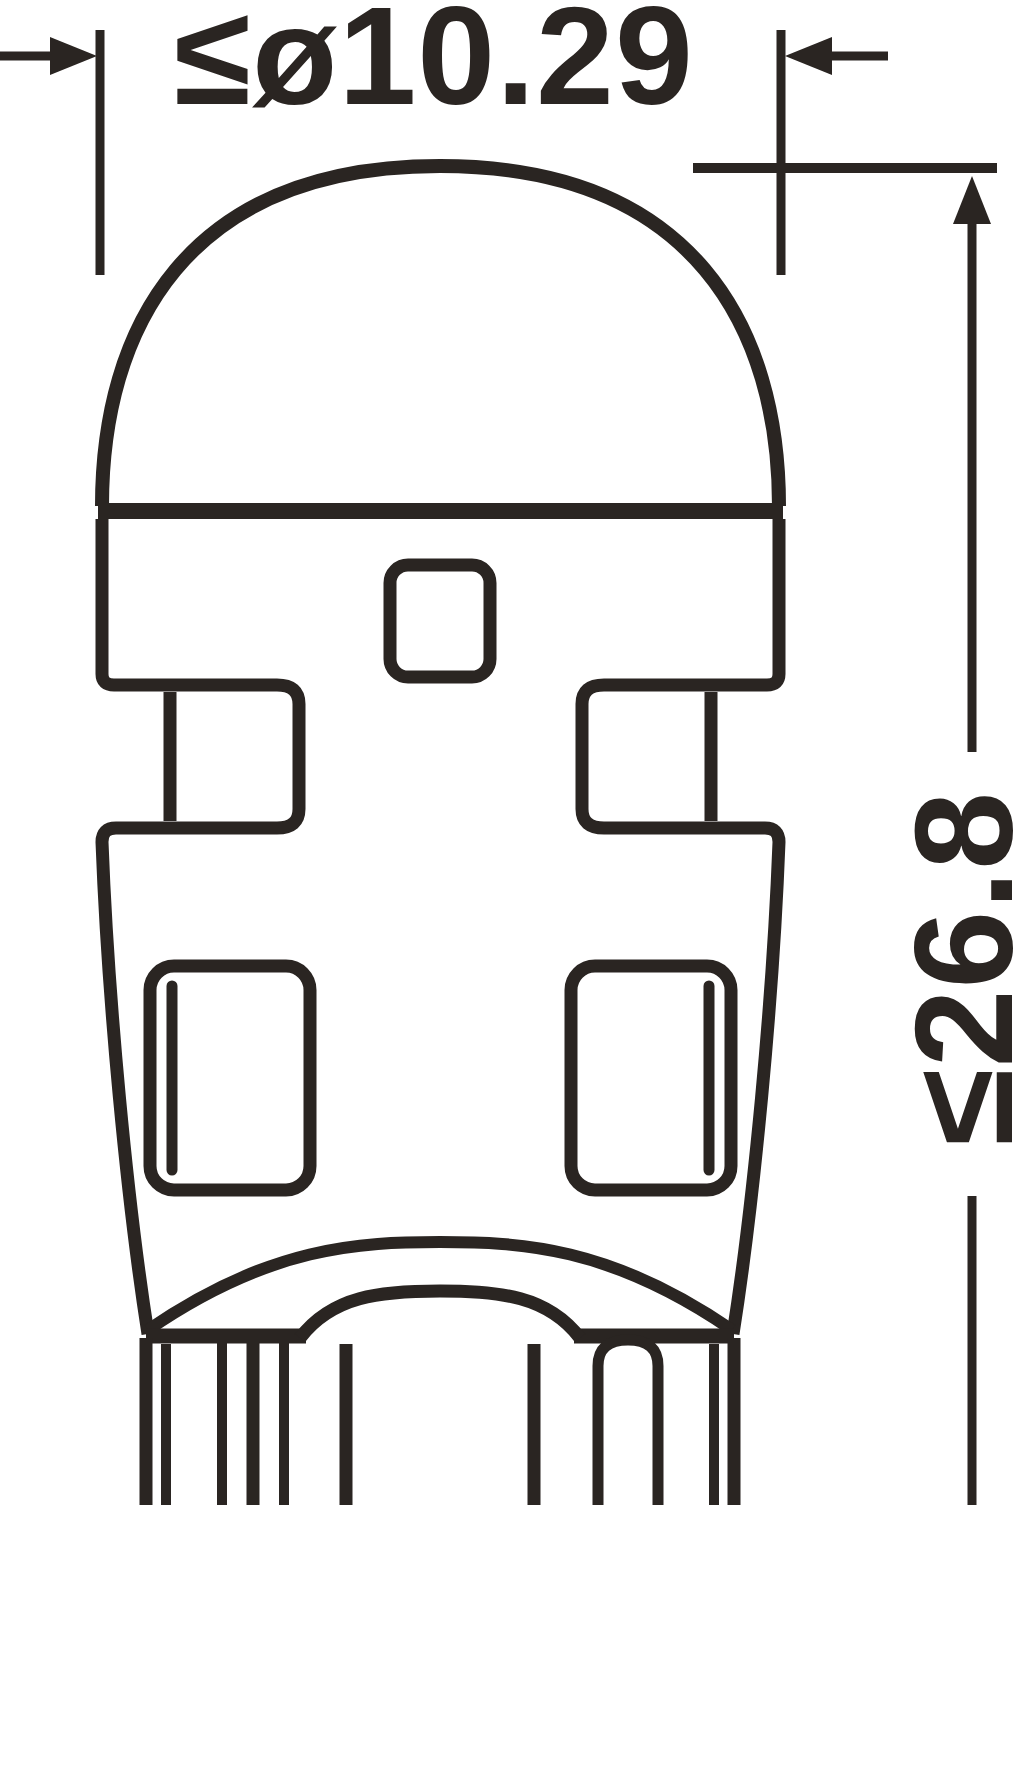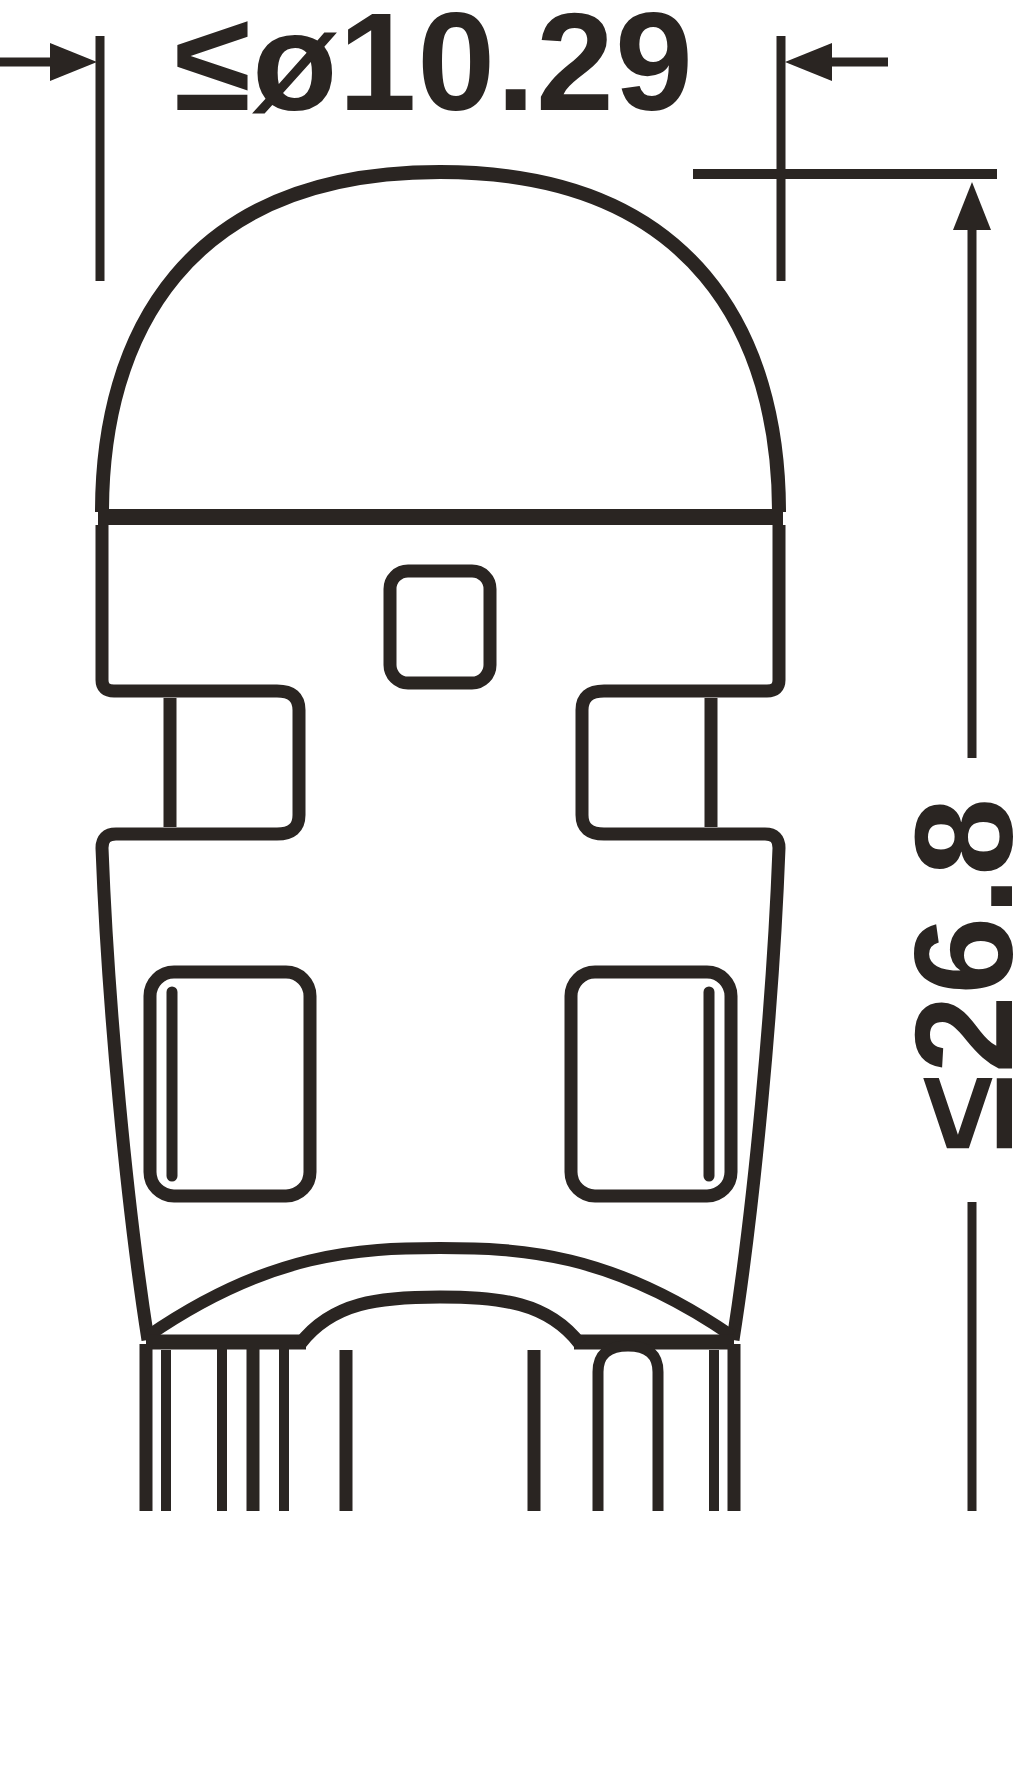--- a/index.html
+++ b/index.html
@@ -2,21 +2,20 @@
 <html style="--ink: #2a2522; --bg: #ffffff;"><head>
 <meta charset="utf-8">
 <style>
   :root { --ink:#2a2522; --bg:#ffffff; }
   html,body { margin:0; padding:0; background:var(--bg); }
   .canvas {
     position:relative;
     width:1024px; height:1505px;
     background:var(--bg);
     overflow:hidden;
-    margin-top:6px;
   }
   svg { display:block; width:1024px; height:1784px; }
   .stroke { stroke:var(--ink); fill:none; stroke-width:13px; }
   .w9  { stroke-width:9px; }
   .w10 { stroke-width:10px; }
   .w11 { stroke-width:11px; }
   .w12 { stroke-width:12px; }
   .w14 { stroke-width:14px; }
   .w15 { stroke-width:15px; }
   .w16 { stroke-width:16px; }

